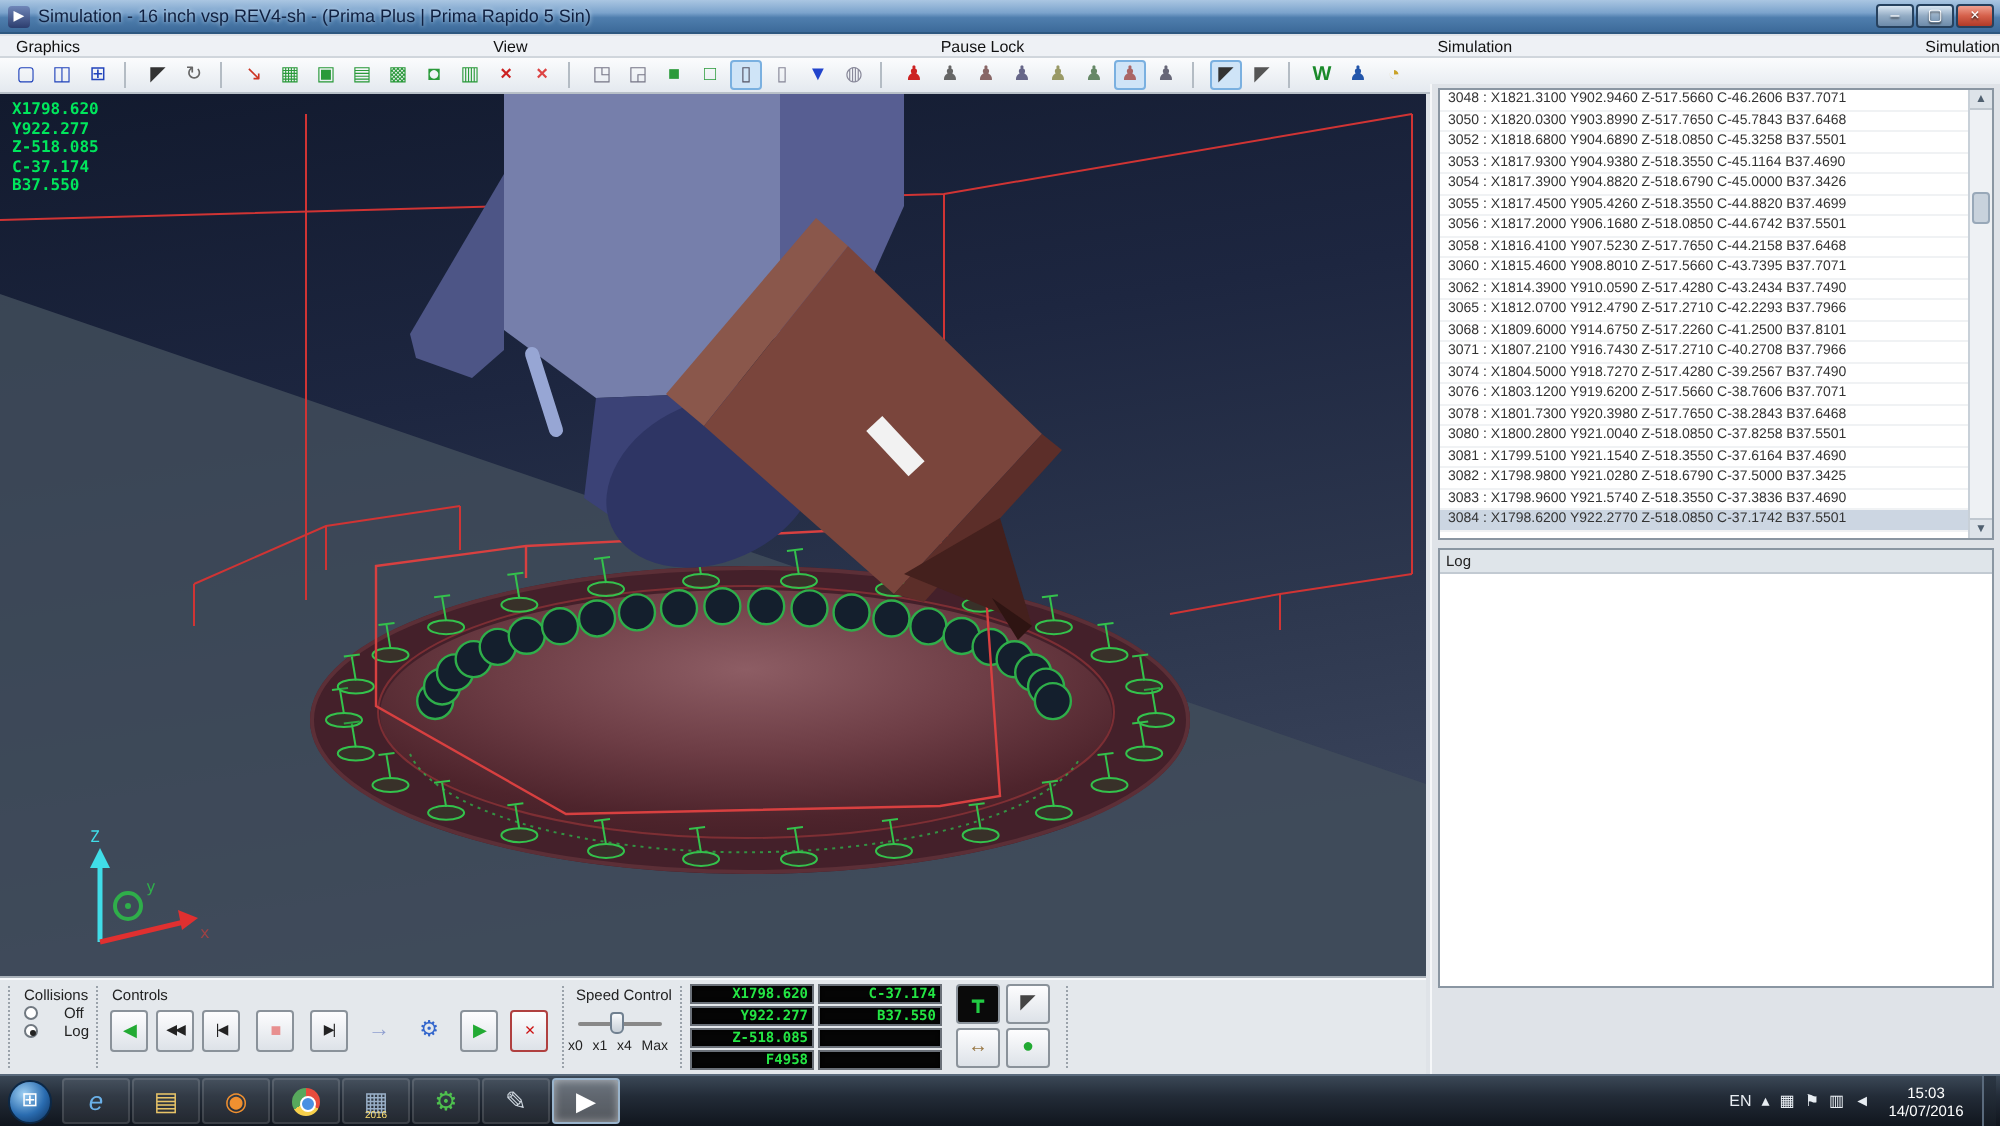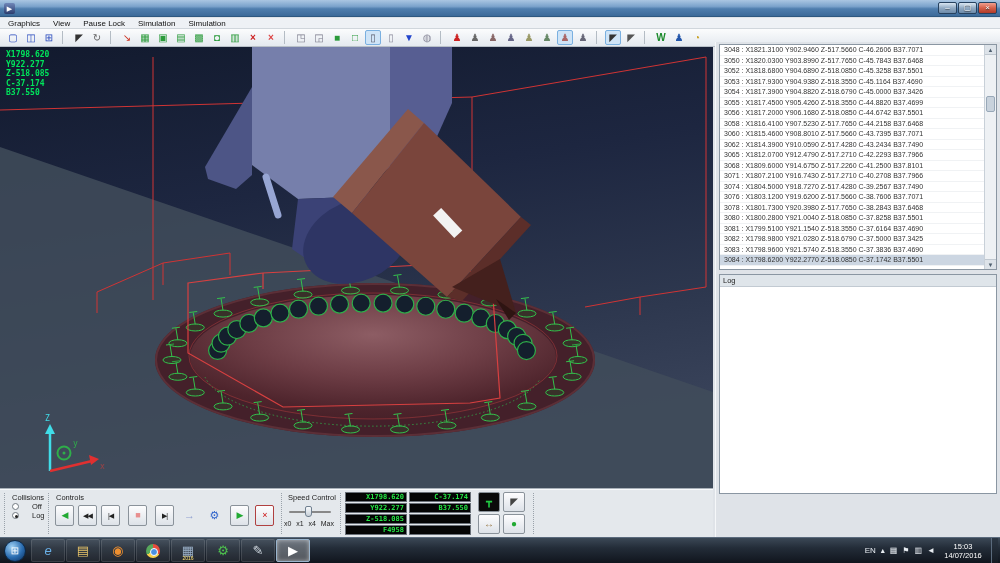--- a/index.html
+++ b/index.html
@@ -17,21 +17,21 @@
   .titlebar .title { font-size:9px; color:#102040; text-shadow:0 0 2px #cfe2f2; white-space:nowrap; }
   .winbtns { position:absolute; right:3px; top:2px; display:flex; gap:1px; }
   .winbtn { width:19px; height:12px; border:1px solid #26415e; border-radius:2px;
     background:linear-gradient(#d9e6f2,#92abc4 50%,#6d8baa); color:#fff; font-size:8px;
     line-height:10px; text-align:center; text-shadow:0 1px 1px #222; }
   .winbtn.close { background:linear-gradient(#f0a090,#d5604a 50%,#b03a28); }
 
   
   .menubar { position:absolute; top:18px; left:0; width:1000px; height:11px;
     background:#eef1f5; border-bottom:1px solid #d0d6dc; display:flex; align-items:center;
-    gap:13px; padding-left:8px; }
+    gap:13px; padding-left:8px;justify-content:space-between; }
   .menu-item { font-size:8px; color:#111; }
 
   
   .toolbar { position:absolute; top:29px; left:0; width:1000px; height:18px;
     background:linear-gradient(#fbfcfd,#e4e9ef); border-bottom:1px solid #b8c0c8;
     display:flex; align-items:center; padding-left:4px; }
   .tb-icon { width:16px; height:15px; margin:0 1px; font-size:10px; line-height:14px;
     text-align:center; border:1px solid transparent; border-radius:2px; }
   .tb-icon.bold { font-weight:bold; }
   .tb-icon.selected { background:#cfe4f7; border-color:#7ab0e0; }
@@ -120,20 +120,21 @@
   .show-desktop { width:7px; height:26px; border-left:1px solid #5a6a7c;
     background:linear-gradient(#2c3744,#141a22); }
 </style>
 </head>
 <body>
 
 <div id="screen">
 
   <div class="titlebar">
     <div class="appicon">▶</div>
+    <div class="title">Simulation - 16 inch vsp REV4-sh - (Prima Plus | Prima Rapido 5 Sin)</div>
     <div class="winbtns">
         <div class="winbtn">–</div>
         <div class="winbtn">▢</div>
         <div class="winbtn close">×</div>
       </div>
   </div>
 
   <div class="menubar">
       <span class="menu-item">Graphics</span>
       <span class="menu-item">View</span>

